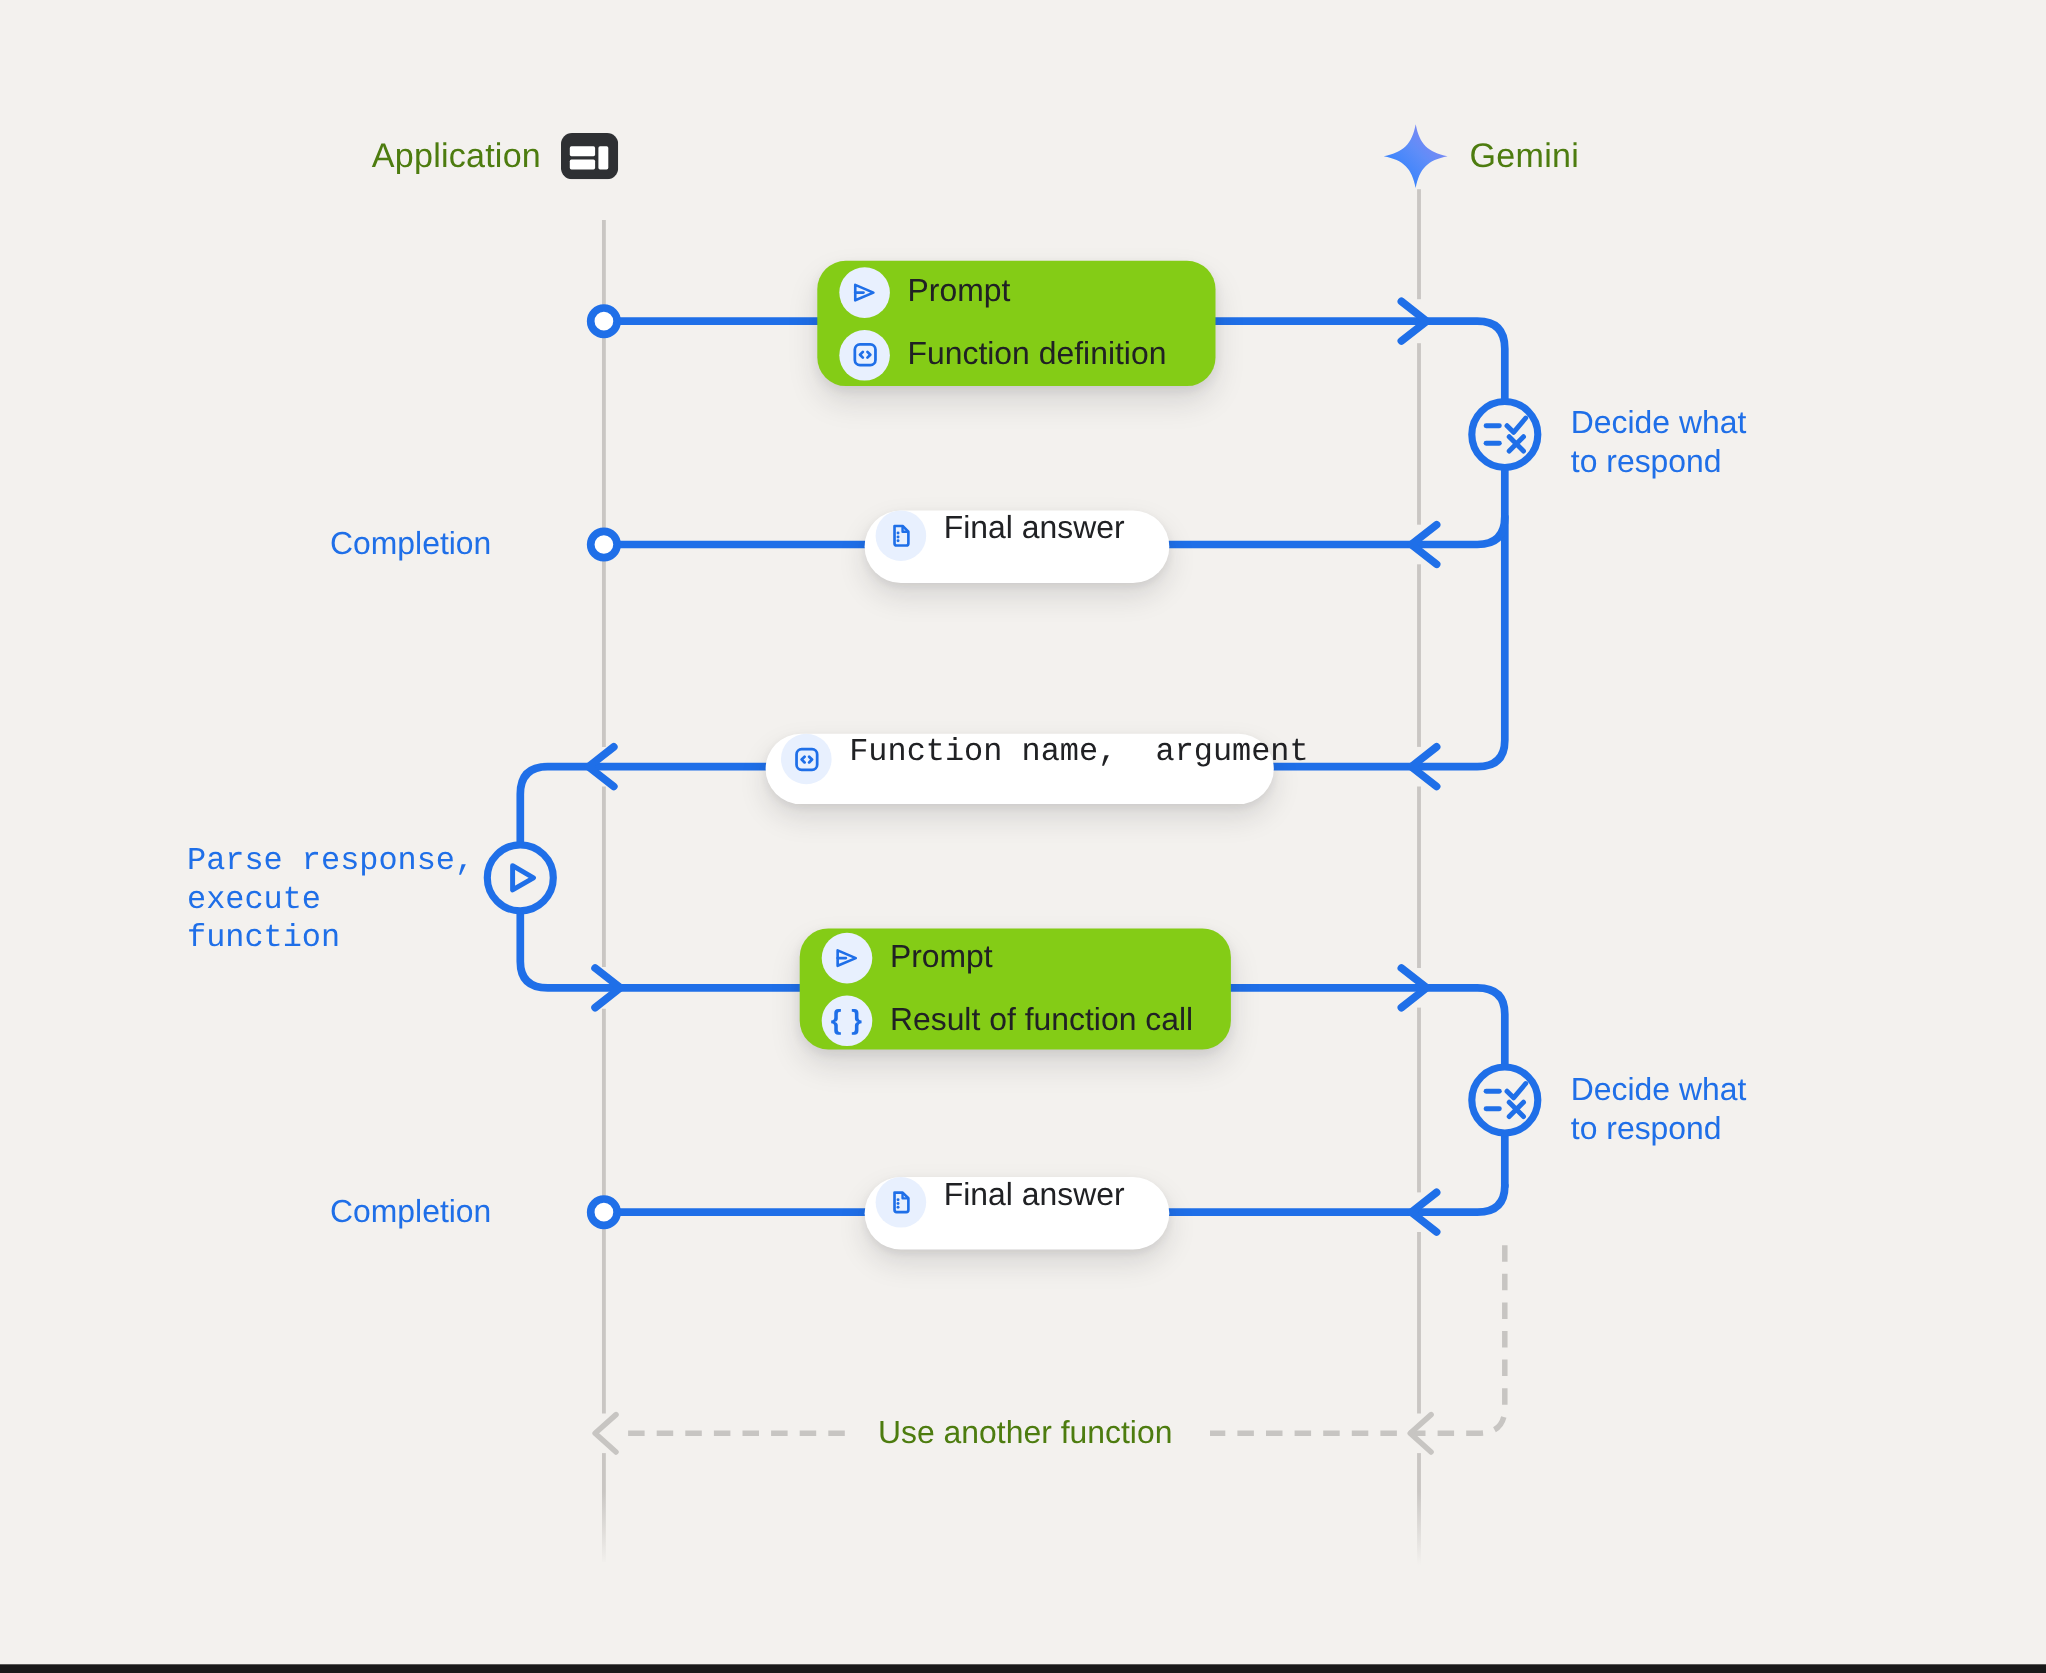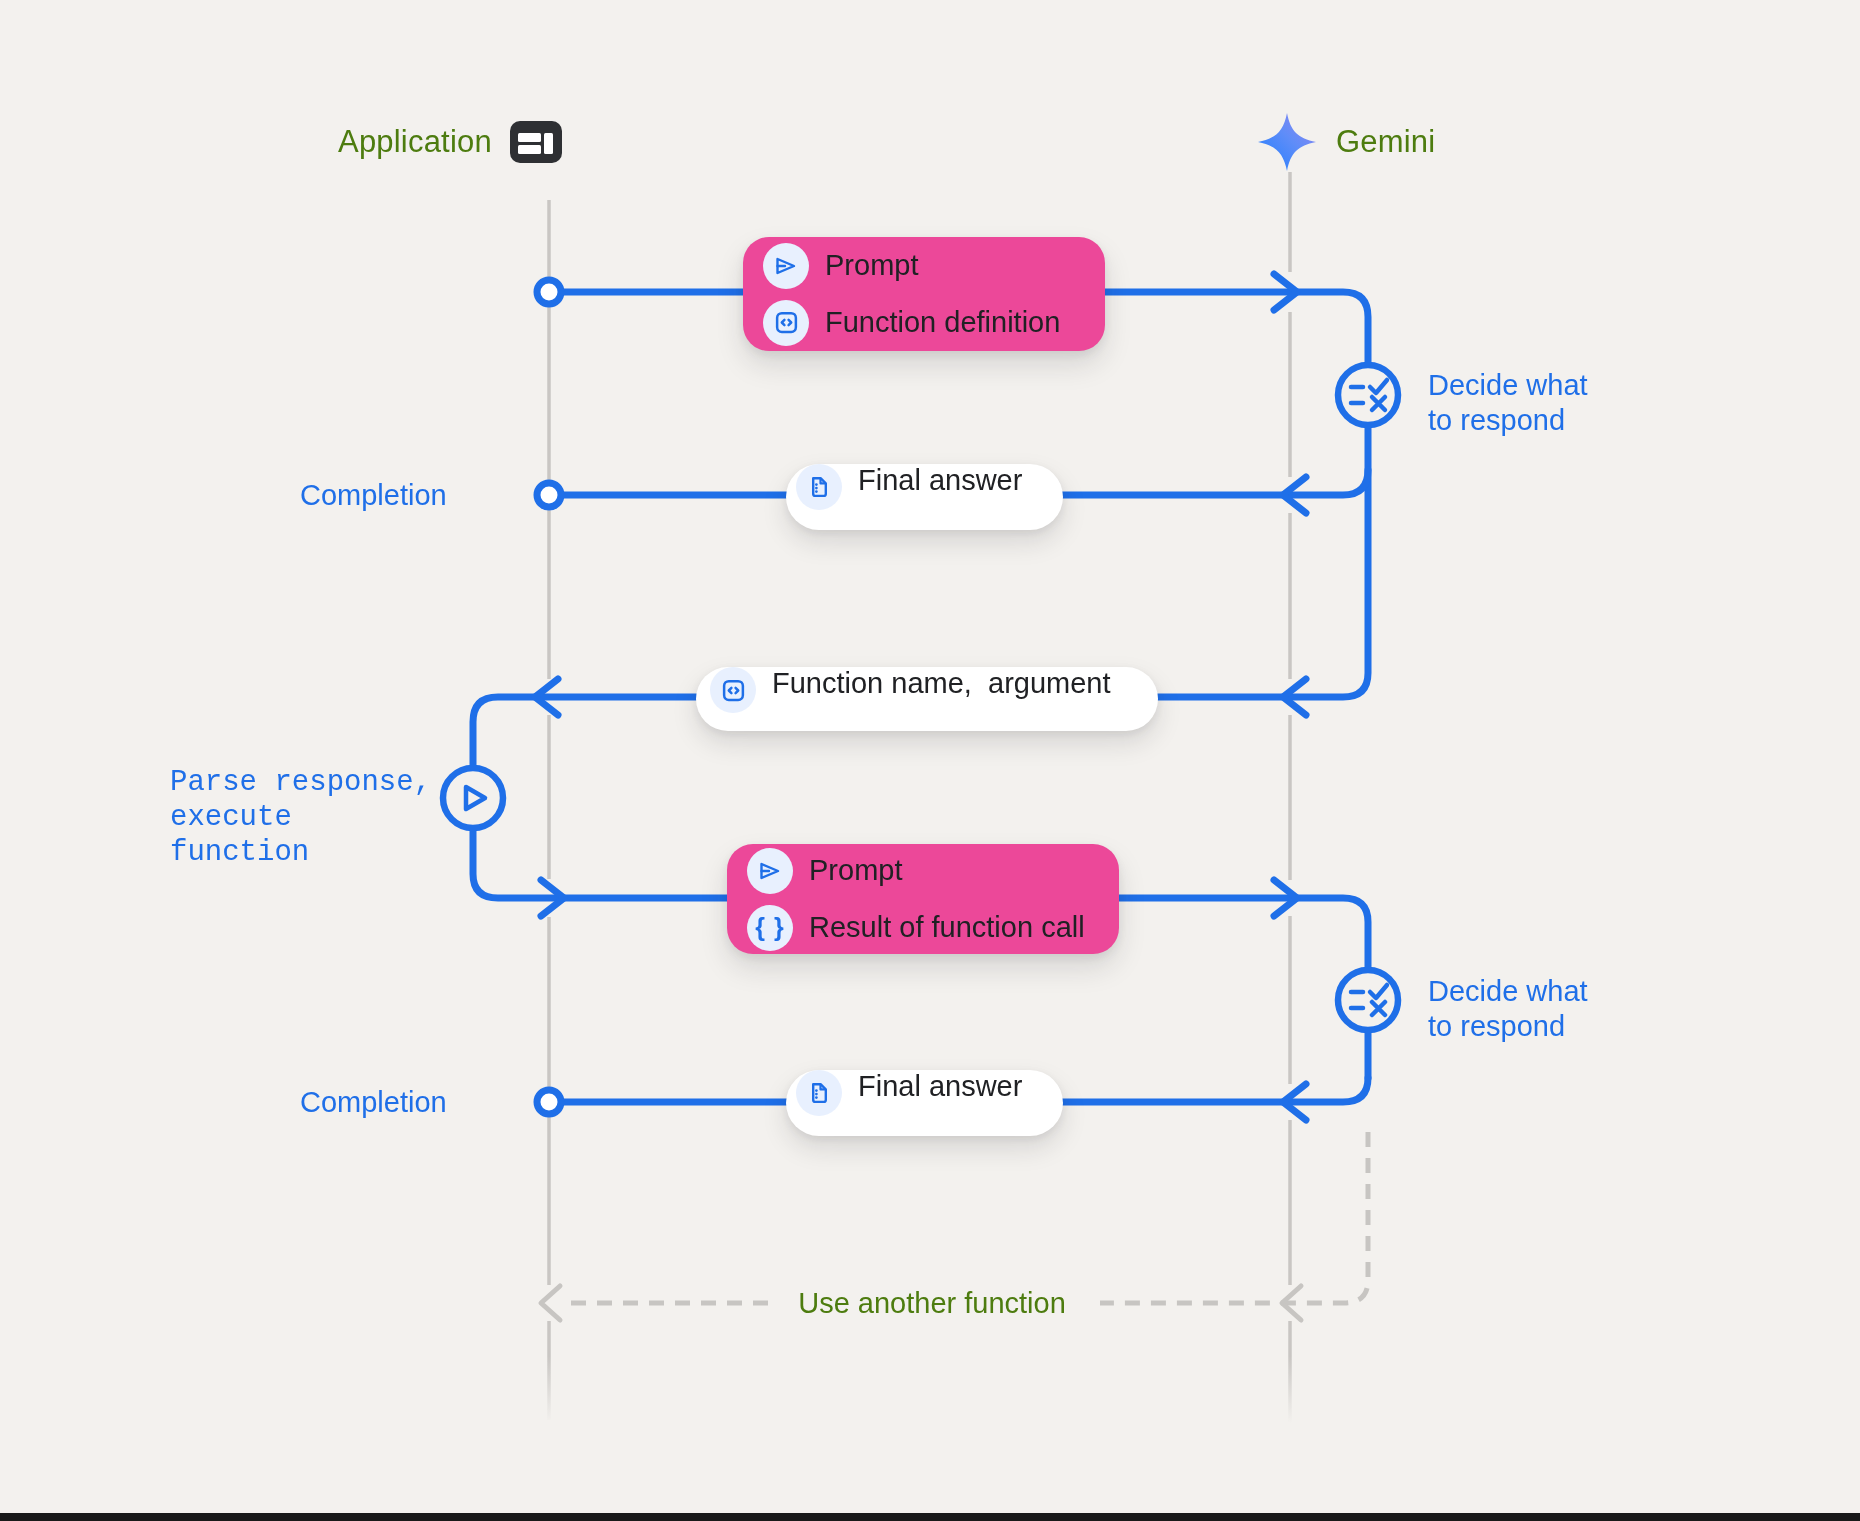--- a/index.html
+++ b/index.html
@@ -6,21 +6,21 @@
   #stage{
     position:relative;width:1860px;height:1521px;overflow:hidden;
     background:#f3f1ee;
     font-family:"Liberation Sans", sans-serif;
     color:#202124;
   }
   #wires{position:absolute;left:0;top:0;}
   .hdr{position:absolute;display:flex;align-items:center;gap:18px;}
   .hdr .lbl{font-size:31px;font-weight:500;color:#4d7c0f;letter-spacing:.2px;}
   .card{
-    position:absolute;background:#ec4899;border-radius:26px;
+    position:absolute;background:#84cc16;border-radius:26px;
     box-shadow:0 14px 28px rgba(32,33,36,.13),0 4px 10px rgba(32,33,36,.07);
     display:flex;flex-direction:column;justify-content:center;gap:11px;
     padding-left:20px;box-sizing:border-box;
   }
   .pill{
     position:absolute;background:#fff;border-radius:33px;
     box-shadow:0 12px 26px rgba(32,33,36,.13),0 3px 8px rgba(32,33,36,.07);
     display:flex;align-items:flex-start;gap:16px;
     padding-left:10px;box-sizing:border-box;
   }
@@ -172,21 +172,21 @@
         <path d="M6.2 3.2 H13.6 L18.8 8.3 V19 a1.9 1.9 0 0 1 -1.9 1.9 H8.1 a1.9 1.9 0 0 1 -1.9 -1.9 Z" fill="none" stroke="#1f6fe8" stroke-width="2.4" stroke-linejoin="round"></path>
         <path d="M13.5 3.5 V8.4 H18.6" fill="none" stroke="#1f6fe8" stroke-width="2.2" stroke-linejoin="round"></path>
         <circle cx="9.4" cy="9.6" r="1.35" fill="#1f6fe8"></circle>
         <circle cx="9.4" cy="13.1" r="1.35" fill="#1f6fe8"></circle>
         <circle cx="9.4" cy="16.6" r="1.35" fill="#1f6fe8"></circle>
       </svg>
     </span>
     <span class="mlabel">Final answer</span>
   </div>
 
-  <div class="pill" style="left:696px;top:667px;width:462px;height:64px;padding-left:14px;border-radius:32px;">
+  <div class="pill" style="left:696px;top:667px;width:462px;height:64px;padding-left:14px;border-radius:32px;font-family:Liberation Mono, monospace;">
     <span class="ic">
       <svg width="25" height="25" viewBox="0 0 24 24" fill="none" stroke="#1f6fe8" stroke-width="2.4" stroke-linecap="round" stroke-linejoin="round">
         <rect x="3" y="3" width="18" height="18" rx="4.5"></rect>
         <path d="M10 9.5 L7.5 12 L10 14.5"></path>
           <path d="M14 9.5 L16.5 12 L14 14.5"></path>
       </svg>
     </span>
     <span class="mlabel">Function name,  argument</span>
   </div>
 

